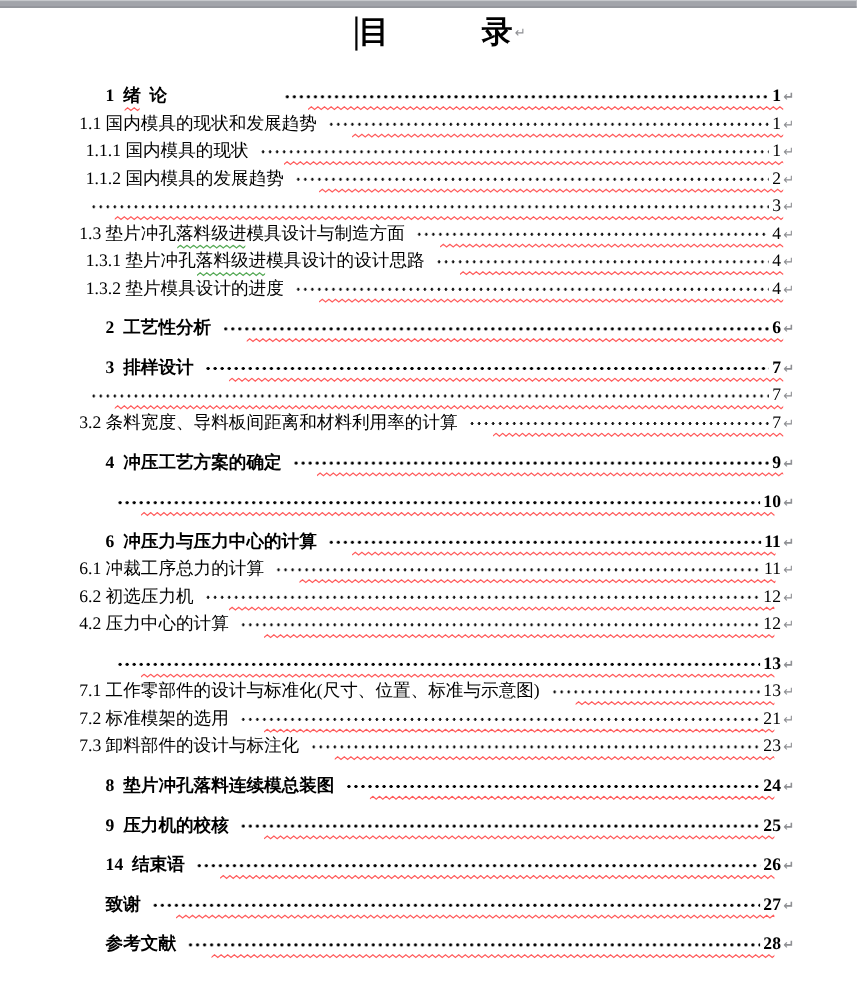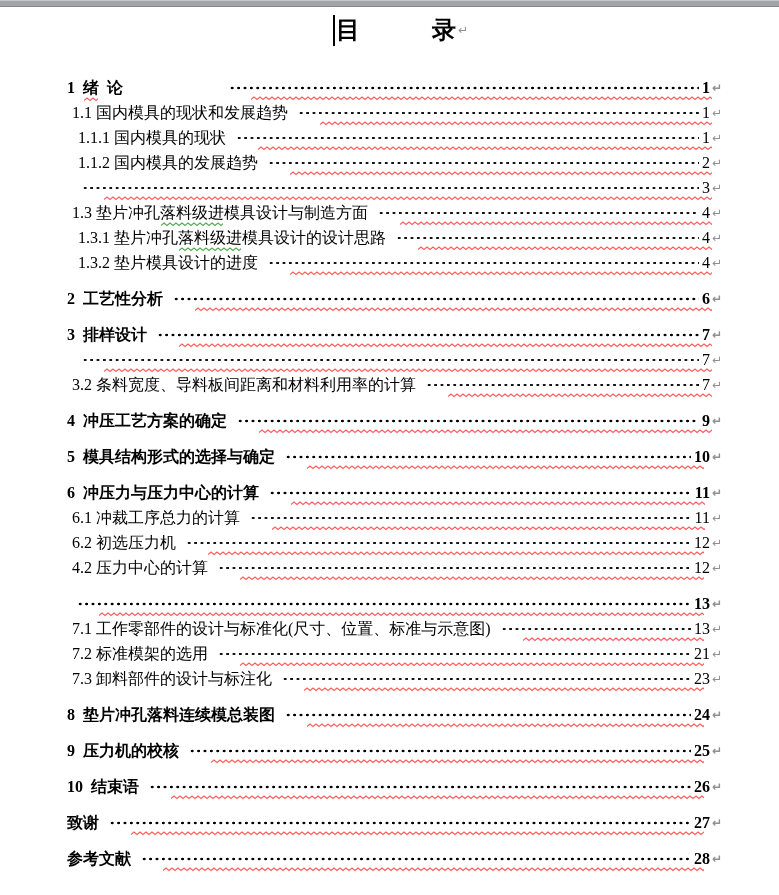--- a/index.html
+++ b/index.html
@@ -7,27 +7,27 @@
   .screen { position:relative; width:779px; height:895px; background:#fff; overflow:hidden; }
 
   .topbar { height:7px; box-sizing:border-box; background:#a2a4aa;
             border-top:1px solid #c6c8cc; border-bottom:1px solid #84868c; }
 
   .page { padding:0 57px 0 67px; }
 
   .title-row { display:flex; justify-content:center; align-items:center;
                height:36px; margin-top:5px; padding-left:12px; }
   .cursor { width:2px; height:31px; background:#000; margin-right:1px; flex:none; }
-  .title { font-size:24px; font-weight:bold; margin:0; line-height:1; white-space:pre; }
+  .title { font-size:28px; font-weight:bold; margin:0; line-height:1; white-space:pre; }
   .pilcrow { color:#8f9094; font-family:"DejaVu Sans",sans-serif; font-size:12px;
              margin-left:2px; flex:none; line-height:1; }
 
   #toc { padding-top:27px; }
   .row { display:flex; align-items:center; height:25px; font-size:16px; line-height:25px; }
-  .row.lv1 { margin-top:11px; font-weight:bold; }
+  .row.lv1 { margin-top:11px; font-weight:bold;margin-left:29px; }
   #toc .row:first-child { margin-top:0; }
   .row.lv2 { padding-left:5px;text-align:center; }
   .row.lv3 { padding-left:11px; }
 
   .t { flex:none; white-space:pre; }
   .part { position:relative; display:inline-block; white-space:pre; }
   .ptext { white-space:pre; }
   .tmark { position:absolute; left:1px; right:1px; bottom:-2px; height:5px;
            overflow:hidden; pointer-events:none; }
   .tmark svg, .squig svg { display:block; }
@@ -207,21 +207,20 @@
       <span class="squig">
               <svg width="720" height="5">
                 <path d="M0 3.5 L3 1 L6 3.5 L9 1 L12 3.5 L15 1 L18 3.5 L21 1 L24 3.5 L27 1 L30 3.5 L33 1 L36 3.5 L39 1 L42 3.5 L45 1 L48 3.5 L51 1 L54 3.5 L57 1 L60 3.5 L63 1 L66 3.5 L69 1 L72 3.5 L75 1 L78 3.5 L81 1 L84 3.5 L87 1 L90 3.5 L93 1 L96 3.5 L99 1 L102 3.5 L105 1 L108 3.5 L111 1 L114 3.5 L117 1 L120 3.5 L123 1 L126 3.5 L129 1 L132 3.5 L135 1 L138 3.5 L141 1 L144 3.5 L147 1 L150 3.5 L153 1 L156 3.5 L159 1 L162 3.5 L165 1 L168 3.5 L171 1 L174 3.5 L177 1 L180 3.5 L183 1 L186 3.5 L189 1 L192 3.5 L195 1 L198 3.5 L201 1 L204 3.5 L207 1 L210 3.5 L213 1 L216 3.5 L219 1 L222 3.5 L225 1 L228 3.5 L231 1 L234 3.5 L237 1 L240 3.5 L243 1 L246 3.5 L249 1 L252 3.5 L255 1 L258 3.5 L261 1 L264 3.5 L267 1 L270 3.5 L273 1 L276 3.5 L279 1 L282 3.5 L285 1 L288 3.5 L291 1 L294 3.5 L297 1 L300 3.5 L303 1 L306 3.5 L309 1 L312 3.5 L315 1 L318 3.5 L321 1 L324 3.5 L327 1 L330 3.5 L333 1 L336 3.5 L339 1 L342 3.5 L345 1 L348 3.5 L351 1 L354 3.5 L357 1 L360 3.5 L363 1 L366 3.5 L369 1 L372 3.5 L375 1 L378 3.5 L381 1 L384 3.5 L387 1 L390 3.5 L393 1 L396 3.5 L399 1 L402 3.5 L405 1 L408 3.5 L411 1 L414 3.5 L417 1 L420 3.5 L423 1 L426 3.5 L429 1 L432 3.5 L435 1 L438 3.5 L441 1 L444 3.5 L447 1 L450 3.5 L453 1 L456 3.5 L459 1 L462 3.5 L465 1 L468 3.5 L471 1 L474 3.5 L477 1 L480 3.5 L483 1 L486 3.5 L489 1 L492 3.5 L495 1 L498 3.5 L501 1 L504 3.5 L507 1 L510 3.5 L513 1 L516 3.5 L519 1 L522 3.5 L525 1 L528 3.5 L531 1 L534 3.5 L537 1 L540 3.5 L543 1 L546 3.5 L549 1 L552 3.5 L555 1 L558 3.5 L561 1 L564 3.5 L567 1 L570 3.5 L573 1 L576 3.5 L579 1 L582 3.5 L585 1 L588 3.5 L591 1 L594 3.5 L597 1 L600 3.5 L603 1 L606 3.5 L609 1 L612 3.5 L615 1 L618 3.5 L621 1 L624 3.5 L627 1 L630 3.5 L633 1 L636 3.5 L639 1 L642 3.5 L645 1 L648 3.5 L651 1 L654 3.5 L657 1 L660 3.5 L663 1 L666 3.5 L669 1 L672 3.5 L675 1 L678 3.5 L681 1 L684 3.5 L687 1 L690 3.5 L693 1 L696 3.5 L699 1 L702 3.5 L705 1 L708 3.5 L711 1 L714 3.5 L717 1 L720 3.5" fill="none" stroke="#ff5c5c" stroke-width="1.1"></path>
               </svg>
             </span>
     </span>
     <span class="pg">9</span>
     <span class="pilcrow">↵</span>
   </div>
         <div class="row lv1">
-    <span class="t"><span class="part"><span class="ptext">5  模具结构形式的选择与确定</span></span></span>
     <span class="leader">
       <span class="squig">
               <svg width="720" height="5">
                 <path d="M0 3.5 L3 1 L6 3.5 L9 1 L12 3.5 L15 1 L18 3.5 L21 1 L24 3.5 L27 1 L30 3.5 L33 1 L36 3.5 L39 1 L42 3.5 L45 1 L48 3.5 L51 1 L54 3.5 L57 1 L60 3.5 L63 1 L66 3.5 L69 1 L72 3.5 L75 1 L78 3.5 L81 1 L84 3.5 L87 1 L90 3.5 L93 1 L96 3.5 L99 1 L102 3.5 L105 1 L108 3.5 L111 1 L114 3.5 L117 1 L120 3.5 L123 1 L126 3.5 L129 1 L132 3.5 L135 1 L138 3.5 L141 1 L144 3.5 L147 1 L150 3.5 L153 1 L156 3.5 L159 1 L162 3.5 L165 1 L168 3.5 L171 1 L174 3.5 L177 1 L180 3.5 L183 1 L186 3.5 L189 1 L192 3.5 L195 1 L198 3.5 L201 1 L204 3.5 L207 1 L210 3.5 L213 1 L216 3.5 L219 1 L222 3.5 L225 1 L228 3.5 L231 1 L234 3.5 L237 1 L240 3.5 L243 1 L246 3.5 L249 1 L252 3.5 L255 1 L258 3.5 L261 1 L264 3.5 L267 1 L270 3.5 L273 1 L276 3.5 L279 1 L282 3.5 L285 1 L288 3.5 L291 1 L294 3.5 L297 1 L300 3.5 L303 1 L306 3.5 L309 1 L312 3.5 L315 1 L318 3.5 L321 1 L324 3.5 L327 1 L330 3.5 L333 1 L336 3.5 L339 1 L342 3.5 L345 1 L348 3.5 L351 1 L354 3.5 L357 1 L360 3.5 L363 1 L366 3.5 L369 1 L372 3.5 L375 1 L378 3.5 L381 1 L384 3.5 L387 1 L390 3.5 L393 1 L396 3.5 L399 1 L402 3.5 L405 1 L408 3.5 L411 1 L414 3.5 L417 1 L420 3.5 L423 1 L426 3.5 L429 1 L432 3.5 L435 1 L438 3.5 L441 1 L444 3.5 L447 1 L450 3.5 L453 1 L456 3.5 L459 1 L462 3.5 L465 1 L468 3.5 L471 1 L474 3.5 L477 1 L480 3.5 L483 1 L486 3.5 L489 1 L492 3.5 L495 1 L498 3.5 L501 1 L504 3.5 L507 1 L510 3.5 L513 1 L516 3.5 L519 1 L522 3.5 L525 1 L528 3.5 L531 1 L534 3.5 L537 1 L540 3.5 L543 1 L546 3.5 L549 1 L552 3.5 L555 1 L558 3.5 L561 1 L564 3.5 L567 1 L570 3.5 L573 1 L576 3.5 L579 1 L582 3.5 L585 1 L588 3.5 L591 1 L594 3.5 L597 1 L600 3.5 L603 1 L606 3.5 L609 1 L612 3.5 L615 1 L618 3.5 L621 1 L624 3.5 L627 1 L630 3.5 L633 1 L636 3.5 L639 1 L642 3.5 L645 1 L648 3.5 L651 1 L654 3.5 L657 1 L660 3.5 L663 1 L666 3.5 L669 1 L672 3.5 L675 1 L678 3.5 L681 1 L684 3.5 L687 1 L690 3.5 L693 1 L696 3.5 L699 1 L702 3.5 L705 1 L708 3.5 L711 1 L714 3.5 L717 1 L720 3.5" fill="none" stroke="#ff5c5c" stroke-width="1.1"></path>
               </svg>
             </span>
     </span>
     <span class="pg">10</span>
     <span class="pilcrow">↵</span>
   </div>
@@ -338,21 +337,21 @@
       <span class="squig">
               <svg width="720" height="5">
                 <path d="M0 3.5 L3 1 L6 3.5 L9 1 L12 3.5 L15 1 L18 3.5 L21 1 L24 3.5 L27 1 L30 3.5 L33 1 L36 3.5 L39 1 L42 3.5 L45 1 L48 3.5 L51 1 L54 3.5 L57 1 L60 3.5 L63 1 L66 3.5 L69 1 L72 3.5 L75 1 L78 3.5 L81 1 L84 3.5 L87 1 L90 3.5 L93 1 L96 3.5 L99 1 L102 3.5 L105 1 L108 3.5 L111 1 L114 3.5 L117 1 L120 3.5 L123 1 L126 3.5 L129 1 L132 3.5 L135 1 L138 3.5 L141 1 L144 3.5 L147 1 L150 3.5 L153 1 L156 3.5 L159 1 L162 3.5 L165 1 L168 3.5 L171 1 L174 3.5 L177 1 L180 3.5 L183 1 L186 3.5 L189 1 L192 3.5 L195 1 L198 3.5 L201 1 L204 3.5 L207 1 L210 3.5 L213 1 L216 3.5 L219 1 L222 3.5 L225 1 L228 3.5 L231 1 L234 3.5 L237 1 L240 3.5 L243 1 L246 3.5 L249 1 L252 3.5 L255 1 L258 3.5 L261 1 L264 3.5 L267 1 L270 3.5 L273 1 L276 3.5 L279 1 L282 3.5 L285 1 L288 3.5 L291 1 L294 3.5 L297 1 L300 3.5 L303 1 L306 3.5 L309 1 L312 3.5 L315 1 L318 3.5 L321 1 L324 3.5 L327 1 L330 3.5 L333 1 L336 3.5 L339 1 L342 3.5 L345 1 L348 3.5 L351 1 L354 3.5 L357 1 L360 3.5 L363 1 L366 3.5 L369 1 L372 3.5 L375 1 L378 3.5 L381 1 L384 3.5 L387 1 L390 3.5 L393 1 L396 3.5 L399 1 L402 3.5 L405 1 L408 3.5 L411 1 L414 3.5 L417 1 L420 3.5 L423 1 L426 3.5 L429 1 L432 3.5 L435 1 L438 3.5 L441 1 L444 3.5 L447 1 L450 3.5 L453 1 L456 3.5 L459 1 L462 3.5 L465 1 L468 3.5 L471 1 L474 3.5 L477 1 L480 3.5 L483 1 L486 3.5 L489 1 L492 3.5 L495 1 L498 3.5 L501 1 L504 3.5 L507 1 L510 3.5 L513 1 L516 3.5 L519 1 L522 3.5 L525 1 L528 3.5 L531 1 L534 3.5 L537 1 L540 3.5 L543 1 L546 3.5 L549 1 L552 3.5 L555 1 L558 3.5 L561 1 L564 3.5 L567 1 L570 3.5 L573 1 L576 3.5 L579 1 L582 3.5 L585 1 L588 3.5 L591 1 L594 3.5 L597 1 L600 3.5 L603 1 L606 3.5 L609 1 L612 3.5 L615 1 L618 3.5 L621 1 L624 3.5 L627 1 L630 3.5 L633 1 L636 3.5 L639 1 L642 3.5 L645 1 L648 3.5 L651 1 L654 3.5 L657 1 L660 3.5 L663 1 L666 3.5 L669 1 L672 3.5 L675 1 L678 3.5 L681 1 L684 3.5 L687 1 L690 3.5 L693 1 L696 3.5 L699 1 L702 3.5 L705 1 L708 3.5 L711 1 L714 3.5 L717 1 L720 3.5" fill="none" stroke="#ff5c5c" stroke-width="1.1"></path>
               </svg>
             </span>
     </span>
     <span class="pg">25</span>
     <span class="pilcrow">↵</span>
   </div>
         <div class="row lv1">
-    <span class="t"><span class="part"><span class="ptext">10  结束语</span></span></span>
+    <span class="t"><span class="part"><span class="ptext">14  结束语</span></span></span>
     <span class="leader">
       <span class="squig">
               <svg width="720" height="5">
                 <path d="M0 3.5 L3 1 L6 3.5 L9 1 L12 3.5 L15 1 L18 3.5 L21 1 L24 3.5 L27 1 L30 3.5 L33 1 L36 3.5 L39 1 L42 3.5 L45 1 L48 3.5 L51 1 L54 3.5 L57 1 L60 3.5 L63 1 L66 3.5 L69 1 L72 3.5 L75 1 L78 3.5 L81 1 L84 3.5 L87 1 L90 3.5 L93 1 L96 3.5 L99 1 L102 3.5 L105 1 L108 3.5 L111 1 L114 3.5 L117 1 L120 3.5 L123 1 L126 3.5 L129 1 L132 3.5 L135 1 L138 3.5 L141 1 L144 3.5 L147 1 L150 3.5 L153 1 L156 3.5 L159 1 L162 3.5 L165 1 L168 3.5 L171 1 L174 3.5 L177 1 L180 3.5 L183 1 L186 3.5 L189 1 L192 3.5 L195 1 L198 3.5 L201 1 L204 3.5 L207 1 L210 3.5 L213 1 L216 3.5 L219 1 L222 3.5 L225 1 L228 3.5 L231 1 L234 3.5 L237 1 L240 3.5 L243 1 L246 3.5 L249 1 L252 3.5 L255 1 L258 3.5 L261 1 L264 3.5 L267 1 L270 3.5 L273 1 L276 3.5 L279 1 L282 3.5 L285 1 L288 3.5 L291 1 L294 3.5 L297 1 L300 3.5 L303 1 L306 3.5 L309 1 L312 3.5 L315 1 L318 3.5 L321 1 L324 3.5 L327 1 L330 3.5 L333 1 L336 3.5 L339 1 L342 3.5 L345 1 L348 3.5 L351 1 L354 3.5 L357 1 L360 3.5 L363 1 L366 3.5 L369 1 L372 3.5 L375 1 L378 3.5 L381 1 L384 3.5 L387 1 L390 3.5 L393 1 L396 3.5 L399 1 L402 3.5 L405 1 L408 3.5 L411 1 L414 3.5 L417 1 L420 3.5 L423 1 L426 3.5 L429 1 L432 3.5 L435 1 L438 3.5 L441 1 L444 3.5 L447 1 L450 3.5 L453 1 L456 3.5 L459 1 L462 3.5 L465 1 L468 3.5 L471 1 L474 3.5 L477 1 L480 3.5 L483 1 L486 3.5 L489 1 L492 3.5 L495 1 L498 3.5 L501 1 L504 3.5 L507 1 L510 3.5 L513 1 L516 3.5 L519 1 L522 3.5 L525 1 L528 3.5 L531 1 L534 3.5 L537 1 L540 3.5 L543 1 L546 3.5 L549 1 L552 3.5 L555 1 L558 3.5 L561 1 L564 3.5 L567 1 L570 3.5 L573 1 L576 3.5 L579 1 L582 3.5 L585 1 L588 3.5 L591 1 L594 3.5 L597 1 L600 3.5 L603 1 L606 3.5 L609 1 L612 3.5 L615 1 L618 3.5 L621 1 L624 3.5 L627 1 L630 3.5 L633 1 L636 3.5 L639 1 L642 3.5 L645 1 L648 3.5 L651 1 L654 3.5 L657 1 L660 3.5 L663 1 L666 3.5 L669 1 L672 3.5 L675 1 L678 3.5 L681 1 L684 3.5 L687 1 L690 3.5 L693 1 L696 3.5 L699 1 L702 3.5 L705 1 L708 3.5 L711 1 L714 3.5 L717 1 L720 3.5" fill="none" stroke="#ff5c5c" stroke-width="1.1"></path>
               </svg>
             </span>
     </span>
     <span class="pg">26</span>
     <span class="pilcrow">↵</span>
   </div>

